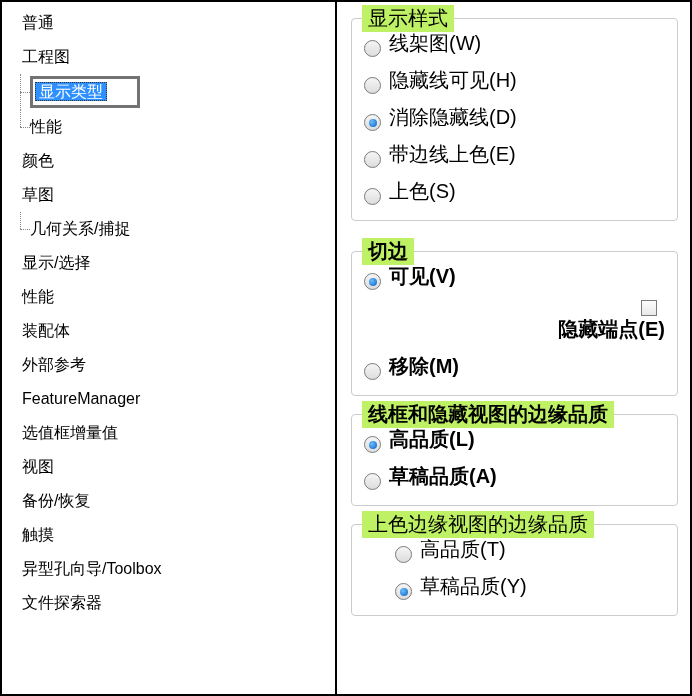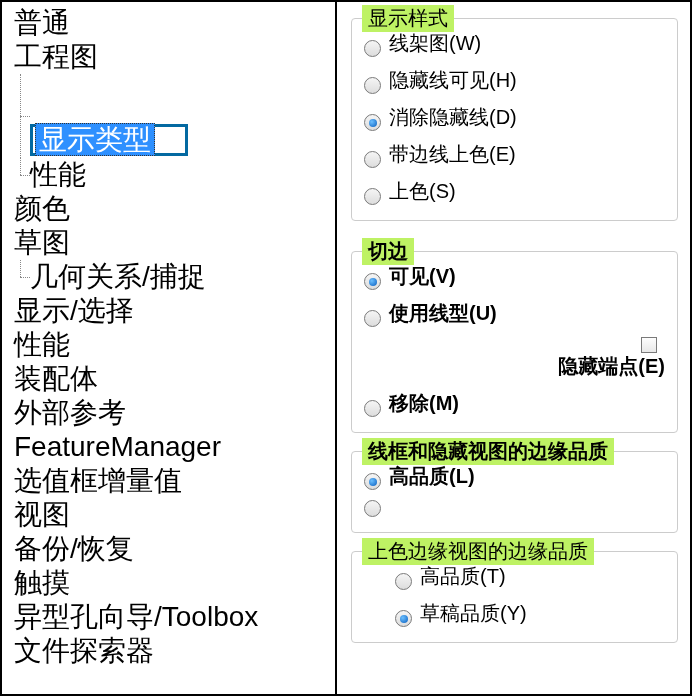--- a/index.html
+++ b/index.html
@@ -22,23 +22,23 @@
   border-right: 2px solid #000;
   padding: 4px 0;
   overflow: hidden;
 }
 .right-panel {
   flex: 1;
   padding: 8px 12px 8px 14px;
   overflow: hidden;
 }
 .tree-item {
-  padding: 2px 0 2px 12px;
+  padding: 2px 0 2px 20px;
   line-height: 30px;
-  font-size: 28px;
+  font-size: 16px;
   color: #000;
   white-space: nowrap;
   cursor: pointer;
 }
 .tree-child {
   padding-left: 28px;
   position: relative;
 }
 .tree-child::before {
   content: "";
@@ -54,24 +54,23 @@
   left: 18px;
   top: 50%;
   width: 10px;
   border-top: 1px dotted #888;
 }
 .tree-child.has-next::before {
   bottom: 0;
 }
 .selected-wrap {
   display: inline-block;
-  border: 3px solid #0369a1;
+  border: 3px solid #737373;
   padding: 1px 30px 1px 2px;
   line-height: 24px;
-  margin-top: 48px;
 }
 .selected-text {
   background: #2e90ff;
   color: #fff;
   border: 1px dotted #333;
   padding: 0 3px;
 }
 .group {
   border: 1px solid #ccc;
   border-radius: 4px;
@@ -181,42 +180,39 @@
         <span>上色(S)</span>
       </div>
     </div>
 
     <div class="group" style="margin-top:30px;font-weight:bold;">
       <div class="group-title">切边</div>
       <div class="radio-row">
         <span class="radio checked"></span>
         <span>可见(V)</span>
       </div>
-      <div class="radio-row">
-        <span class="radio"></span>
-        <span>使用线型(U)</span>
-      </div>
       <div class="check-row indent">
         <span class="checkbox"></span>
         <span>隐藏端点(E)</span>
       </div>
       <div class="radio-row">
         <span class="radio"></span>
         <span>移除(M)</span>
       </div>
     </div>
 
     <div class="group" style="margin-top:18px;font-weight:bold;">
       <div class="group-title">线框和隐藏视图的边缘品质</div>
       <div class="radio-row">
         <span class="radio checked"></span>
         <span>高品质(L)</span>
       </div>
       <div class="radio-row">
         <span class="radio"></span>
+        <span>草稿品质(A)</span>
       </div>
     </div>
 
     <div class="group" style="margin-top:18px;padding-left:43px;">
       <div class="group-title">上色边缘视图的边缘品质</div>
       <div class="radio-row">
         <span class="radio"></span>
         <span>高品质(T)</span>
       </div>
       <div class="radio-row">

